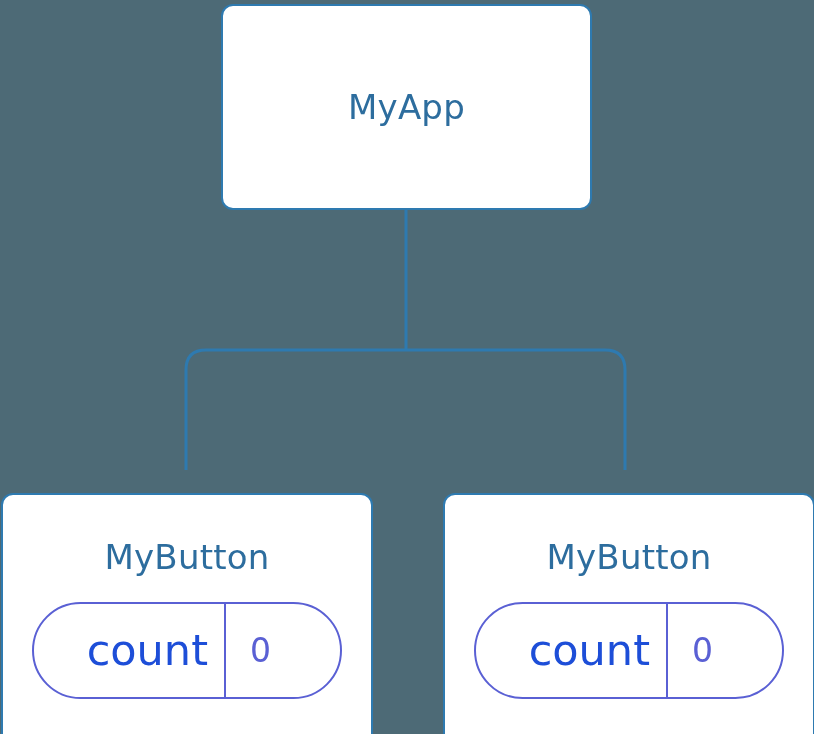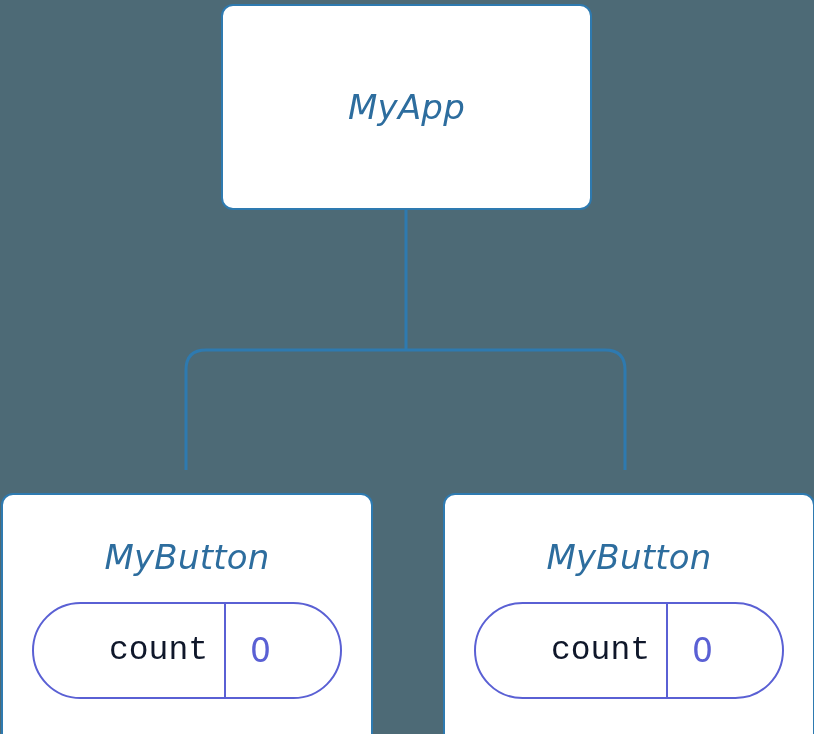--- a/index.html
+++ b/index.html
@@ -43,21 +43,20 @@
     align-items: center;
     overflow: hidden;
   }
 
   .node-title {
     color: #2d6d9e;
     font-size: 34px;
     line-height: 1;
     letter-spacing: 0.2px;
     white-space: nowrap;
-    font-style: italic;
   }
 
   
   #node-root {
     left: 221px;
     top: 4px;
     width: 371px;
     height: 206px;
     justify-content: center;
   }
@@ -82,25 +81,24 @@
     border-radius: 999px;
     box-sizing: border-box;
     background: transparent;
   }
   .pill-key {
     display: flex;
     align-items: center;
     justify-content: flex-end;
     padding: 0 16px 0 44px;
     min-width: 130px;
-    color: #0f172a;
-    font-size: 33px;
+    color: #1d4ed8;
+    font-size: 43px;
     line-height: 1;
     white-space: nowrap;
-    font-family: Liberation Mono, monospace;
   }
   .pill-divider {
     width: 2px;
     background: #5a60d4;
     flex: 0 0 2px;
   }
   .pill-value {
     display: flex;
     align-items: center;
     justify-content: flex-start;

